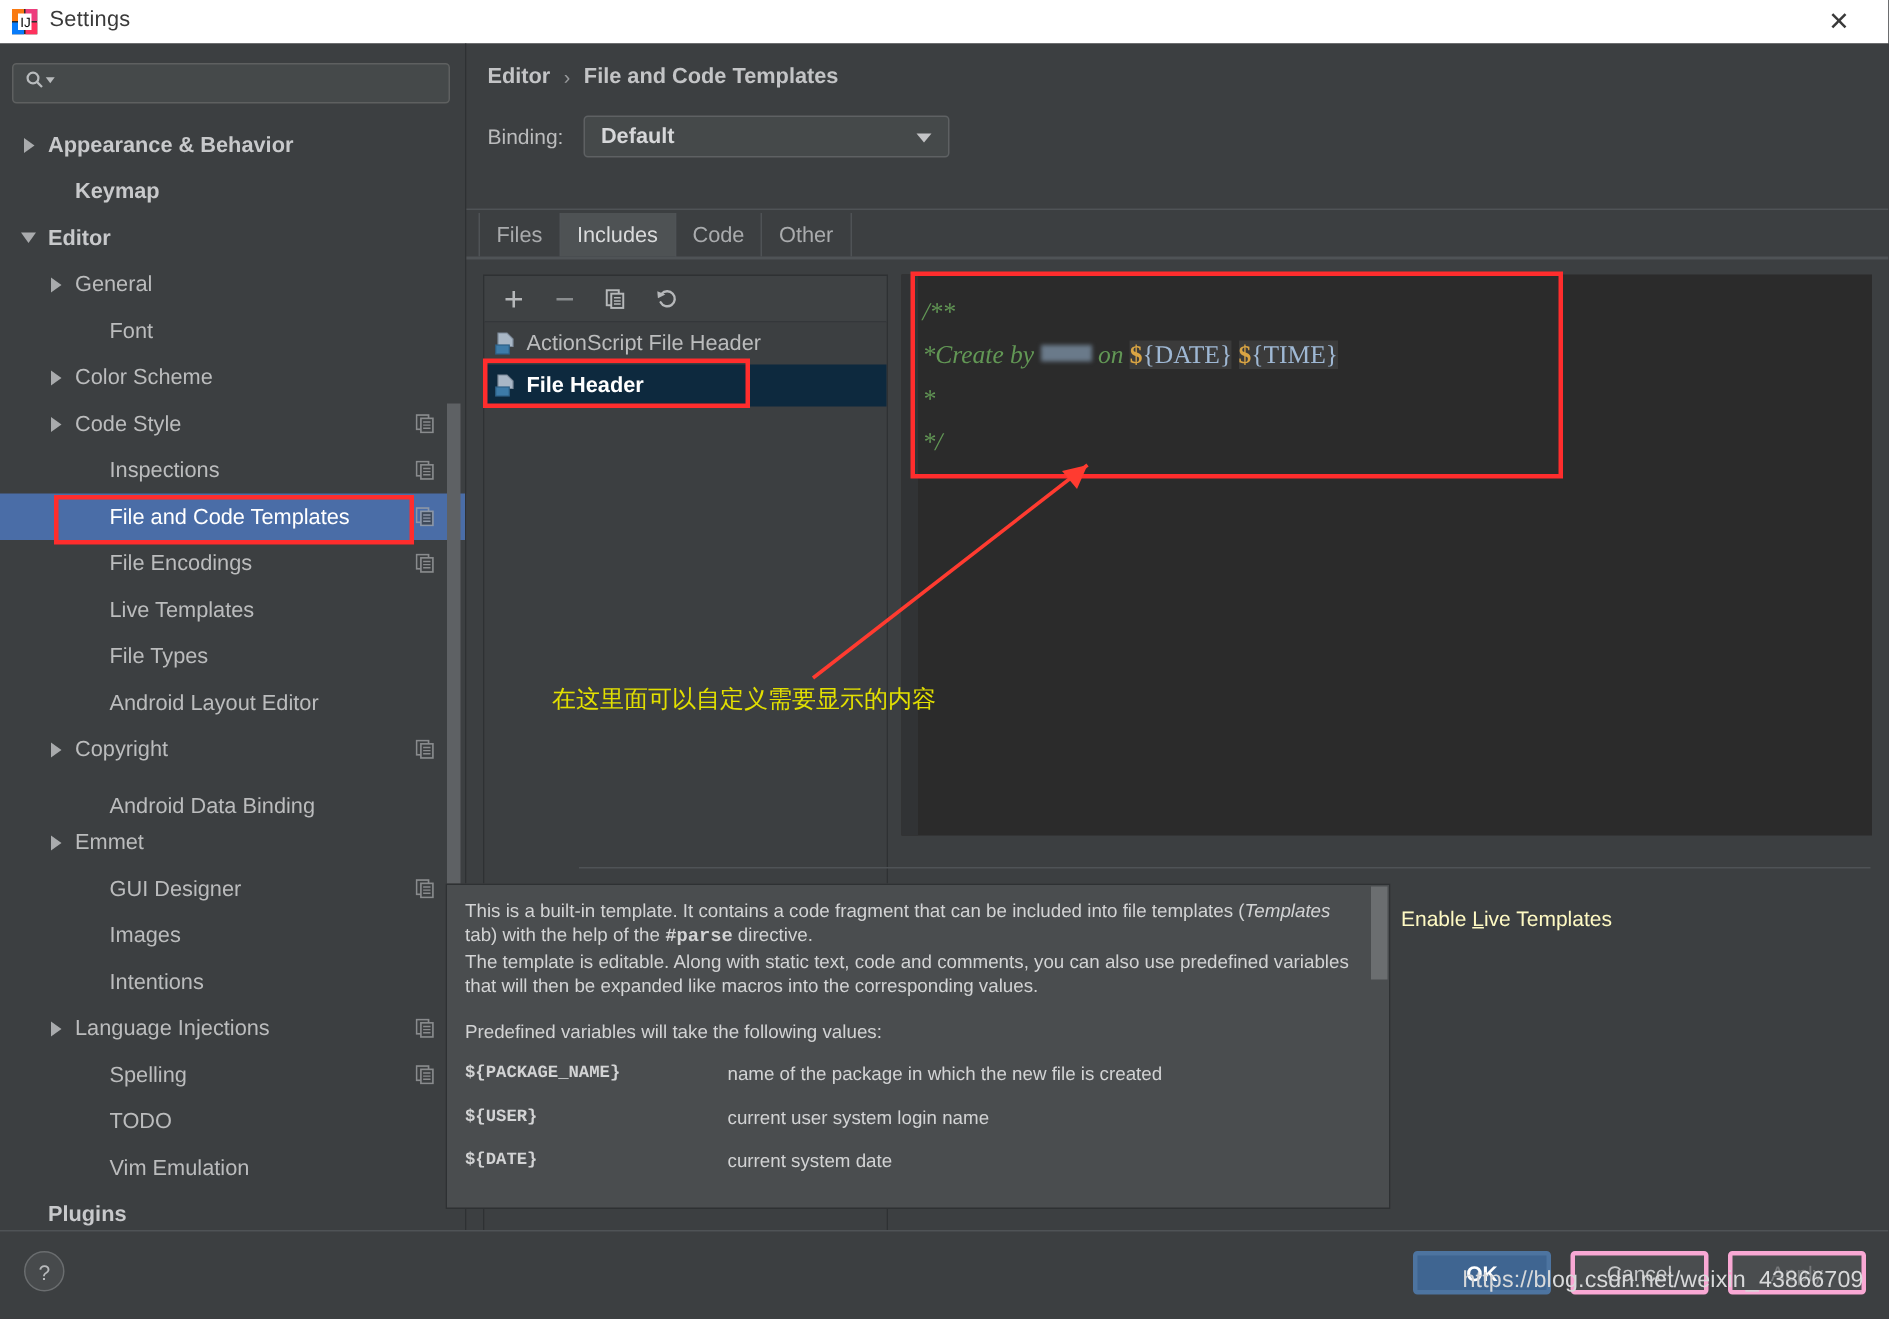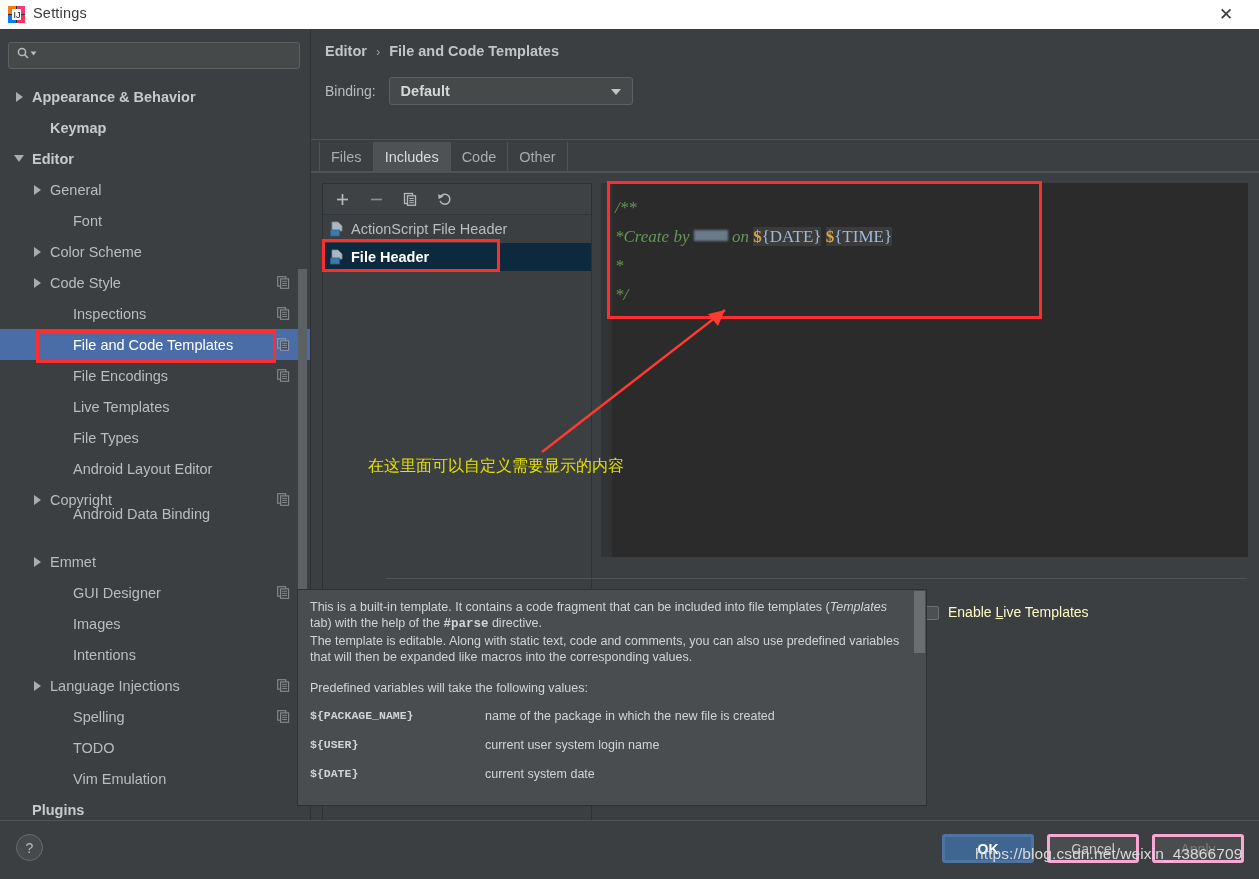--- a/index.html
+++ b/index.html
@@ -368,21 +368,21 @@
           <span class="tree-arrow right"></span>
           <span>Copyright</span>
           <span class="tree-copy-icon"><svg width="13" height="13" viewBox="0 0 13 13">
               <rect x="0.7" y="0.7" width="8" height="9.5" fill="none" stroke="#a3a5a7" stroke-width="1.1"></rect>
               <rect x="3.6" y="2.9" width="8" height="9.4" fill="#3c3f41" stroke="#a3a5a7" stroke-width="1.1"></rect>
               <line x1="5.1" y1="5.3" x2="10" y2="5.3" stroke="#a3a5a7" stroke-width=".9"></line>
               <line x1="5.1" y1="7.4" x2="10" y2="7.4" stroke="#a3a5a7" stroke-width=".9"></line>
               <line x1="5.1" y1="9.5" x2="10" y2="9.5" stroke="#a3a5a7" stroke-width=".9"></line>
             </svg></span>
         </div>
-        <div class="tree-row" style="top: 417px;">
+        <div class="tree-row" style="top: 441px;">
           <span style="display: inline-block; flex: 0 0 55px;"></span>
           <span class="tree-arrow"></span>
           <span>Android Data Binding</span>
         </div>
         <div class="tree-row" style="top: 465px;">
           <span style="display: inline-block; flex: 0 0 32px;"></span>
           <span class="tree-arrow right"></span>
           <span>Emmet</span>
         </div>
         <div class="tree-row" style="top: 496px;">
@@ -527,21 +527,21 @@
     <div class="editor">
       <div class="editor-gutter"></div>
       <div class="code" id="code-area"><div class="code-line"><span class="c-comment">/**</span></div><div class="code-line"><span class="c-comment">*Create by </span><span class="c-redact"></span><span class="c-comment"> on </span><span class="c-varbg"><span class="c-dollar">$</span><span class="c-var">{DATE}</span></span><span class="c-comment"> </span><span class="c-varbg"><span class="c-dollar">$</span><span class="c-var">{TIME}</span></span></div><div class="code-line"><span class="c-comment">*</span></div><div class="code-line"><span class="c-comment">*/</span></div></div>
     </div>
 
     <div class="cb-row">
       <div class="cb checked" style="left:16px; top:5px;">
         <span class="box"></span>
         <span><span class="u">R</span><span>eformat according to style</span></span>
       </div>
-      <div class="cb" style="left:324px; top:5px;align-items:flex-end;">
+      <div class="cb" style="left:310px; top:5px;align-items:flex-end;">
         <span class="box"></span>
         <span><span>Enable </span><span class="u">L</span><span>ive Templates</span></span>
       </div>
     </div>
 
     <div class="desc-legend">Description</div>
   </div>
 
   <div class="desc-legend-line"></div>
 

